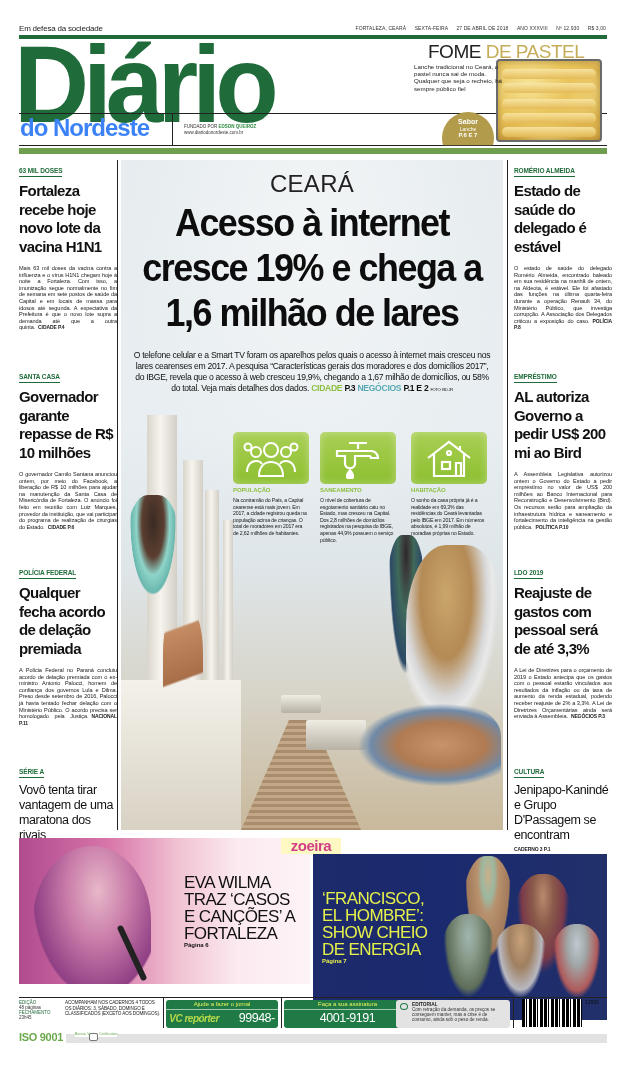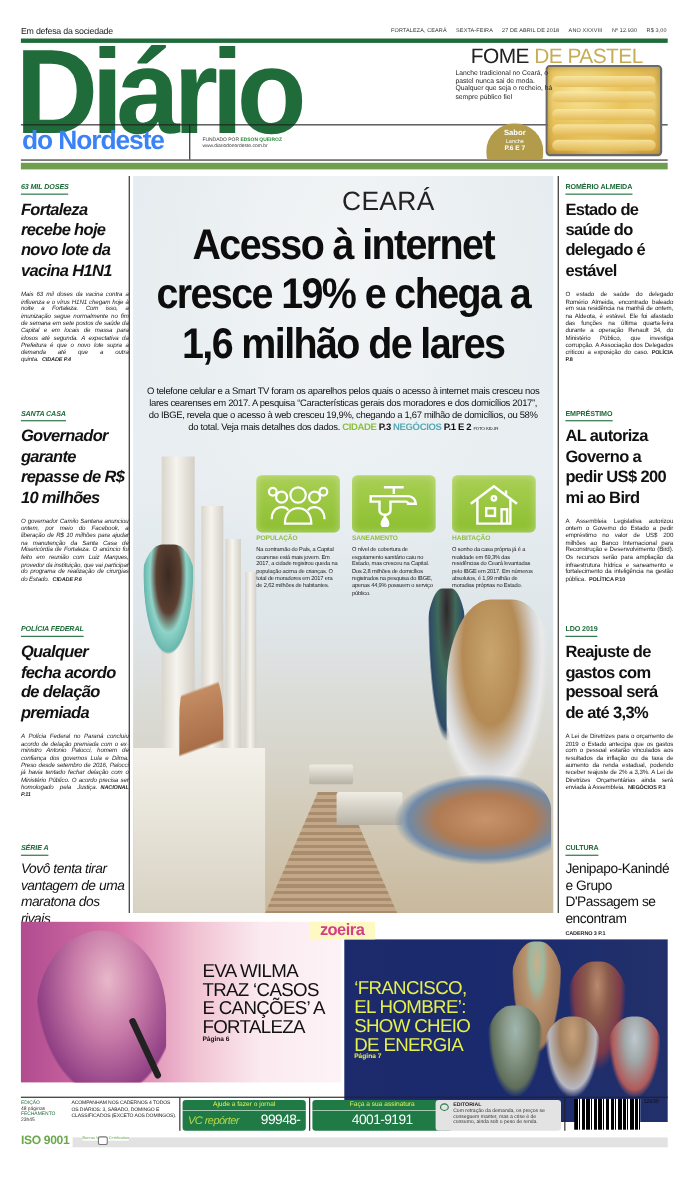--- a/index.html
+++ b/index.html
@@ -34,35 +34,35 @@
     border: 2px solid #6a6a6a; box-shadow: inset 0 0 6px rgba(0,0,0,.25); }
   .pastel-row { position: absolute; left: 4px; right: 4px; height: 10px; border-radius: 5px;
     background: linear-gradient(180deg, #f9e8a8, #e3b955); opacity: .85; }
   .promo-badge { left: 442px; top: 112px; width: 52px; height: 52px; border-radius: 50%; background: #b29b4a; color: #fff; text-align: center; padding-top: 6px; clip-path: inset(0 0 36% 0); }
   .promo-badge .b1 { font-size: 7px; font-weight: 700; display: block; }
   .promo-badge .b2 { font-size: 5px; display: block; margin-top: 1px; }
   .promo-badge .b3 { font-size: 6px; font-weight: 700; display: block; }
 
   
   .col { position: absolute; width: 98px; }
-  .col-left { left: 19px; font-style: italic; }
+  .col-left { left: 19px; }
   .col-right { left: 514px; }
   .vrule-left { left: 117px; top: 160px; width: 1px; height: 670px; background: #222; }
   .vrule-right { left: 507px; top: 160px; width: 1px; height: 670px; background: #222; }
   .kicker { font-size: 6.5px; font-weight: 700; color: #1f6b3a; letter-spacing: -0.1px; text-transform: uppercase; padding-bottom: 2px; border-bottom: 1px solid #1f6b3a; display: inline-block; margin-bottom: 5px; }
   .hl { font-weight: 700; font-size: 15px; line-height: 18.5px; color: #111; letter-spacing: -0.6px; }
   .hl-light { font-weight: 400; font-size: 12.5px; line-height: 15px; color: #111; letter-spacing: -0.4px; }
   .body { font-size: 5.6px; line-height: 6.6px; color: #222; margin-top: 9px; text-align: justify; letter-spacing: -0.1px; }
   .ref { font-weight: 700; font-size: 5px; margin-left: 3px; }
 
   
   .feature { left: 121px; top: 160px; width: 382px; height: 670px; overflow: hidden;
     background: linear-gradient(180deg, #e6ecef 0%, #e8eef1 40%, #dfe6ea 60%, #d8d6cc 78%, #c9b99c 100%); }
   .sky-glow { left: 0; top: 0; width: 382px; height: 380px; background: radial-gradient(ellipse at 50% 20%, #f2f5f6, transparent 70%); }
-  .f-kicker { left: 0; width: 382px; top: 10px; text-align: center; font-size: 24px; font-weight: 400; color: #222; letter-spacing: 0.3px; margin-left: 41px; }
+  .f-kicker { left: 0; width: 382px; top: 10px; text-align: center; font-size: 24px; font-weight: 400; color: #222; letter-spacing: 0.3px; }
   .f-headline { left: 0; width: 382px; top: 40px; text-align: center; font-size: 39px; font-weight: 700; line-height: 45px; color: #0d0d0d; letter-spacing: -1.6px; transform: scaleX(0.92); transform-origin: center top; }
   .f-deck { left: 12px; width: 358px; top: 190px; text-align: center; font-size: 8.6px; line-height: 11px; color: #111; letter-spacing: -0.3px; }
   .f-deck .sec1 { color: #8dbf3f; font-weight: 700; }
   .f-deck .sec2 { color: #58a9b5; font-weight: 700; }
   .f-deck .pg { font-weight: 700; }
   .f-deck .tiny { font-size: 4px; }
 
   
   .pillar { position: absolute; background: linear-gradient(90deg, #d9d5cc, #f6f4ee 45%, #d3cfc6); }
   .wall { left: 0; top: 520px; width: 120px; height: 150px; background: linear-gradient(180deg, #f3f1ea, #d8d2c3); }
@@ -91,21 +91,21 @@
 
   
   .foot-rule { left: 19px; top: 997px; width: 588px; height: 1px; background: #222; }
   .foot-edition { left: 19px; top: 1000px; font-size: 4.5px; line-height: 5px; color: #1f6b3a; }
   .foot-edition .dark { color: #333; }
   .foot-desc { left: 65px; top: 1000px; width: 96px; font-size: 4.6px; line-height: 5.6px; color: #222; letter-spacing: -0.1px; }
   .foot-vrule { position: absolute; top: 998px; width: 1px; height: 30px; background: #222; }
   .foot-box { position: absolute; top: 1000px; height: 28px; border-radius: 3px; background: #1f7a45; color: #fff; text-align: center; }
   .foot-box .lbl { font-size: 6px; color: #e8f25a; line-height: 9px; border-bottom: 1px solid rgba(255,255,255,.6); }
   .foot-box .num { font-size: 12.5px; line-height: 17px; letter-spacing: -0.5px; font-family: "Liberation Sans", sans-serif; }
-  .vd-logo { display: inline-block; font-style: italic; font-weight: 400; font-size: 10px; color: #b6d94a; margin-right: 20px; }
+  .vd-logo { display: inline-block; font-style: italic; font-weight: 700; font-size: 10px; color: #b6d94a; margin-right: 20px; }
   .foot-editorial { left: 396px; top: 1000px; width: 114px; height: 28px; border-radius: 3px; background: #e3e3e3; padding: 2px 4px 0 16px; }
   .foot-editorial .t { font-size: 4.8px; font-weight: 700; color: #222; }
   .foot-editorial .d { font-size: 4.6px; line-height: 5px; color: #333; }
   .bubble-icon { position: absolute; left: 4px; top: 3px; width: 8px; height: 7px; border: 1px solid #1f7a45; border-radius: 50%; }
   .barcode { left: 522px; top: 999px; width: 60px; height: 28px; background: repeating-linear-gradient(90deg, #000 0 3px, #fff 3px 4px, #000 4px 5px, #fff 5px 7px, #000 7px 10px, #fff 10px 11px); }
   .barcode-num { left: 585px; top: 999px; font-size: 5px; color: #111; }
   .iso-bar { left: 19px; top: 1034px; width: 588px; height: 9px; background: #e2e2e2; }
   .iso-logo { left: 19px; top: 1031px; font-size: 11px; font-weight: 900; color: #6aa84a; letter-spacing: -0.3px; background: #fff; padding-right: 3px; }
   .iso-small { left: 75px; top: 1033px; font-size: 3.5px; line-height: 3.8px; color: #6aa84a; background: #fff; }
   .iso-seal { left: 89px; top: 1033px; width: 9px; height: 8px; border: 1px solid #777; border-radius: 2px; background: #fff; }

